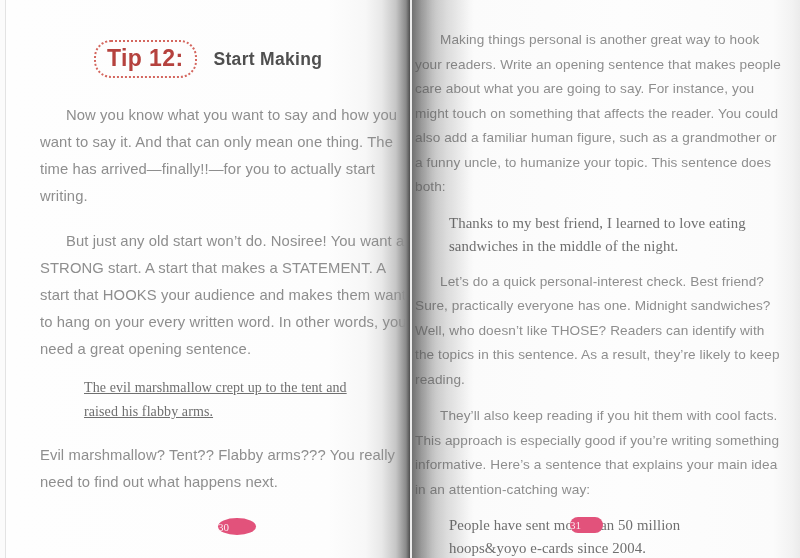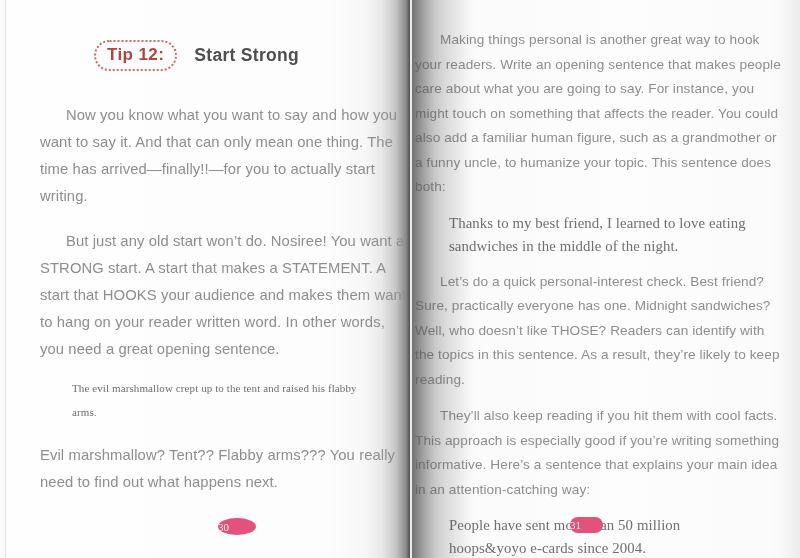--- a/index.html
+++ b/index.html
@@ -14,32 +14,32 @@
   
   .right-page{position:absolute;left:412px;top:0;width:388px;height:558px;
     background:linear-gradient(to right,#a9a9a9 0%,#cfcfcf 2.5%,#e6e6e6 5%,#f3f3f3 9%,
                #fbfbfb 15%,#fdfdfd 55%,#fbfbfb 93%,#f2f2f2 98%,#ebebeb 100%);}
   .gutter-shadow{position:absolute;left:0;top:0;width:62px;height:558px;pointer-events:none;
     background:linear-gradient(to right,rgba(70,70,70,.45) 0%,rgba(105,105,105,.22) 40%,rgba(255,255,255,0) 100%);
     mix-blend-mode:multiply;z-index:5;}
   
   .lp-head{position:absolute;left:88px;top:40px;display:flex;align-items:center;gap:17px;}
   .tip-badge{border:2px dotted #d4675f;border-radius:17px;padding:3px 11px 4px;
-    color:#b5423e;font-weight:bold;font-size:17px;letter-spacing:.4px;white-space:nowrap;}
+    color:#b5423e;font-weight:bold;font-size:23px;letter-spacing:.4px;white-space:nowrap;}
   .chapter-title{font-weight:bold;font-size:17.5px;color:#4f4f4f;letter-spacing:.3px;white-space:nowrap;}
   
   .lp-text{position:absolute;left:34px;top:84px;width:370px;
     font-size:14.8px;line-height:27px;color:#8e8e8e;letter-spacing:.1px;}
   .lp-text p{margin:18px 0 13px;text-indent:26px;}
   .lp-text p.no-indent{text-indent:0;}
   .rp-text{position:absolute;left:3px;top:28px;width:366px;
     font-size:13.6px;line-height:24.5px;color:#8e8e8e;letter-spacing:.1px;z-index:2;}
   .rp-text p{margin:0 0 12px;text-indent:25px;}
   blockquote{font-family:"Liberation Serif",serif;color:#6f6f6f;}
-  .lp-text blockquote{margin:1px 0 13px 32px;font-size:11px;line-height:24px;width:300px;text-indent:0;}
+  .lp-text blockquote{margin:1px 0 13px 44px;font-size:14px;line-height:24px;width:300px;text-indent:0;text-decoration:underline;}
   .rp-text blockquote{margin:0 0 12px 34px;font-size:14.8px;line-height:23px;width:300px;text-indent:0;}
   
   .page-badge{position:absolute;background:#e2527b;color:#fcebf0;border-radius:50%;
     display:flex;align-items:center;justify-content:flex-start;
     font-family:"Liberation Serif",serif;font-size:11px;z-index:6;}
   .badge-left{left:212px;top:518px;width:38px;height:17px;}
   .badge-right{left:158px;top:517px;width:33px;height:16px;border-radius:8px;}
 </style>
 </head>
 <body>
@@ -47,26 +47,26 @@
 <div class="spread">
 
   <div class="scan-edge"></div>
 
   <div class="left-page">
 
     <div class="lp-head">
       <span class="tip-badge">
         <span>Tip 12:</span>
       </span>
-      <span class="chapter-title">Start Strong</span>
+      <span class="chapter-title">Start Making</span>
     </div>
 
     <div class="lp-text">
       <p>Now you know what you want to say and how you want to say it. And that can only mean one thing. The time has arrived—finally!!—for you to actually start writing.</p>
-      <p>But just any old start won’t do. Nosiree! You want a STRONG start. A start that makes a STATEMENT. A start that HOOKS your audience and makes them want to hang on your reader written word. In other words, you need a great opening sentence.</p>
+      <p>But just any old start won’t do. Nosiree! You want a STRONG start. A start that makes a STATEMENT. A start that HOOKS your audience and makes them want to hang on your every written word. In other words, you need a great opening sentence.</p>
       <blockquote>The evil marshmallow crept up to the tent and raised his flabby arms.</blockquote>
       <p class="no-indent"><span>Evil marshmallow? Tent?? Flabby arms??? You really need to find out what happens next. </span></p>
     </div>
 
     <div class="page-badge badge-left">
       <span>30</span>
     </div>
   </div>
 
   <div class="spine-light"></div>

